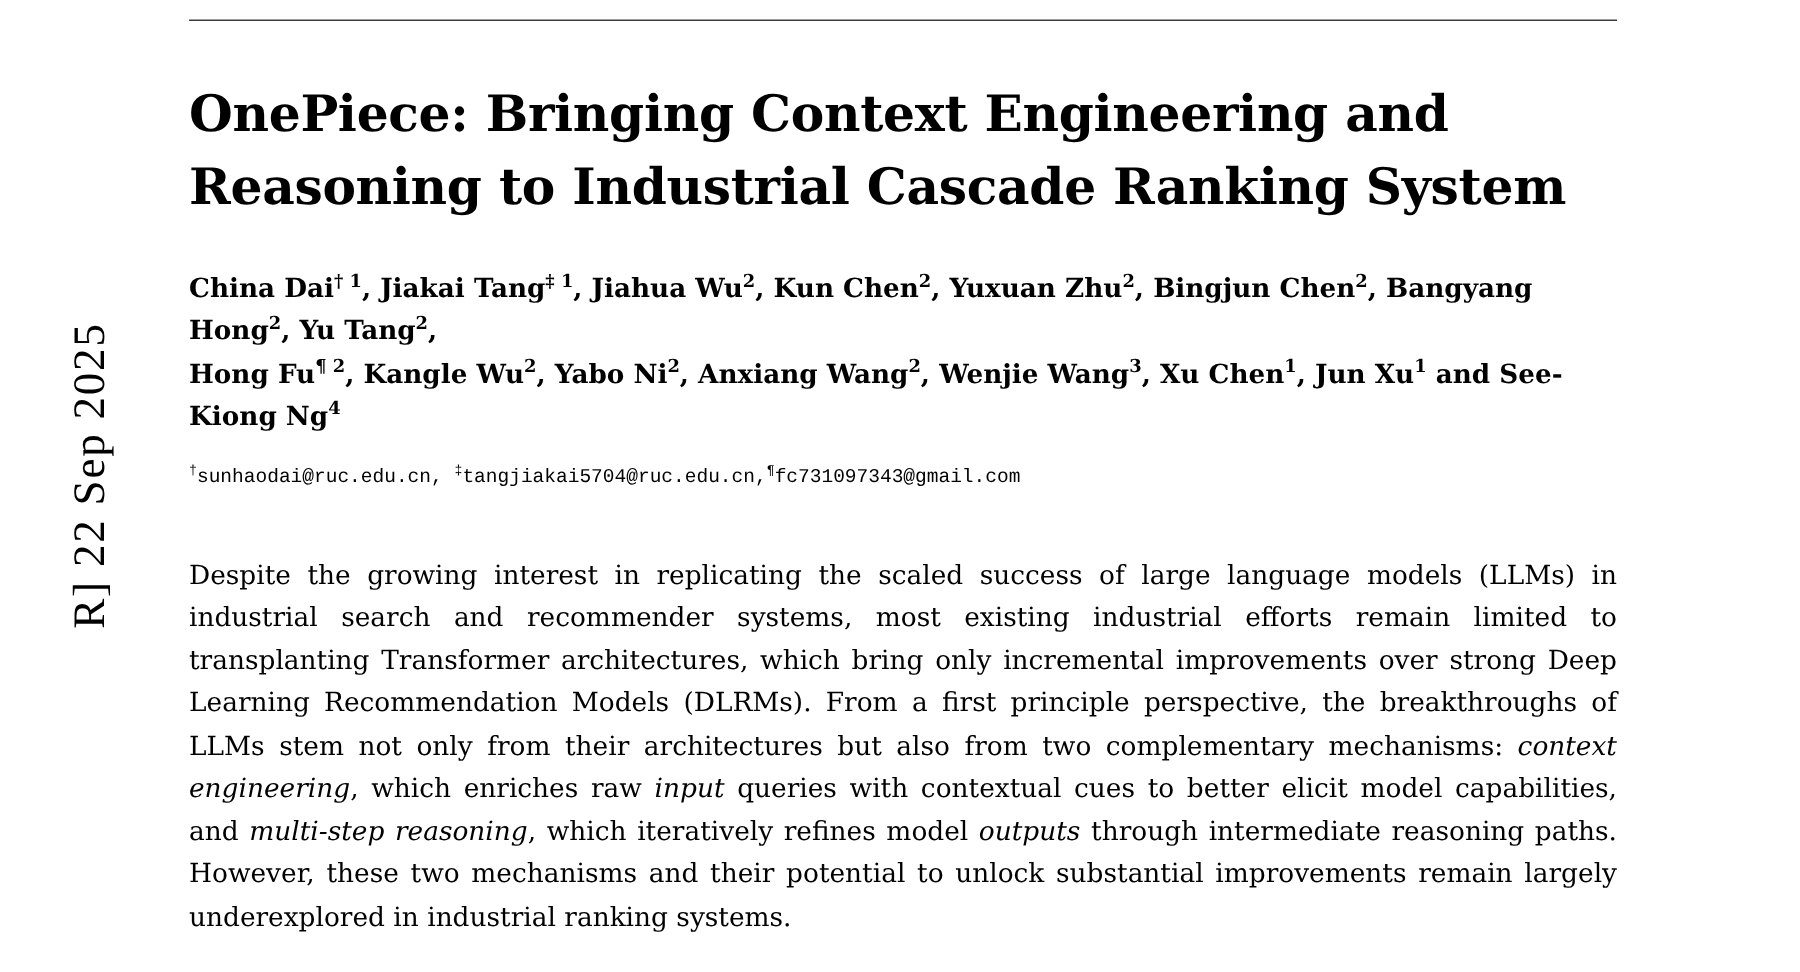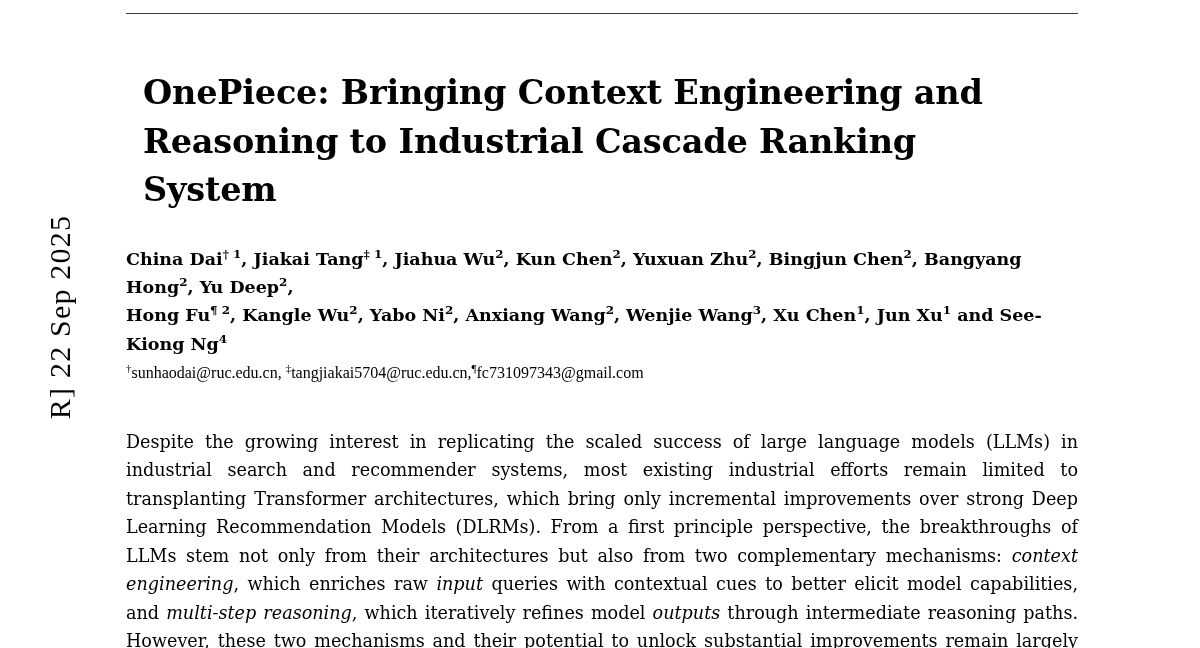--- a/index.html
+++ b/index.html
@@ -61,21 +61,21 @@
 
   
   .col {
     position: absolute;
     left: 126px;
     top: 52px;
     width: 952px;
   }
 
   h1.title {
-    margin: 17px;
+    margin: 0;
     font-family: "DejaVu Serif", serif;
     font-weight: bold;
     font-size: 33.5px;
     line-height: 1.45;
     letter-spacing: -0.2px;
   }
 
   .authors {
     margin-top: 30px;
     font-family: "DejaVu Serif", serif;
@@ -83,23 +83,23 @@
     font-size: 17.5px;
     line-height: 1.62;
   }
   .affil {
     margin-top: 7px;
     font-family: "Liberation Serif", serif;
     font-size: 16.5px;
     line-height: 1.55;
   }
   .emails {
-    margin-top: 3px;
-    font-family: Liberation Serif, serif;
-    font-size: 16px;
+    margin-top: 15px;
+    font-family: Liberation Mono, monospace;
+    font-size: 13px;
     line-height: 1.55;
   }
   sup {
     font-size: 0.68em;
     vertical-align: super;
     line-height: 0;
   }
 
   .abstract {
     margin-top: 42px;
@@ -133,21 +133,21 @@
     <h1 class="title">OnePiece: Bringing Context Engineering and Reasoning to Industrial Cascade Ranking System</h1>
 
     <div class="authors">
       <span>China Dai</span><sup>† 1</sup>,
       <span>Jiakai Tang</span><sup>‡ 1</sup>,
       <span>Jiahua Wu</span><sup>2</sup>,
       <span>Kun Chen</span><sup>2</sup>,
       <span>Yuxuan Zhu</span><sup>2</sup>,
       <span>Bingjun Chen</span><sup>2</sup>,
       <span>Bangyang Hong</span><sup>2</sup>,
-      <span>Yu Deep</span><sup>2</sup>,<br>
+      <span>Yu Tang</span><sup>2</sup>,<br>
       <span>Hong Fu</span><sup>¶ 2</sup>,
       <span>Kangle Wu</span><sup>2</sup>,
       <span>Yabo Ni</span><sup>2</sup>,
       <span>Anxiang Wang</span><sup>2</sup>,
       <span>Wenjie Wang</span><sup>3</sup>,
       <span>Xu Chen</span><sup>1</sup>,
       <span>Jun Xu</span><sup>1</sup> and
       <span>See-Kiong Ng</span><sup>4</sup>
     </div>
 

